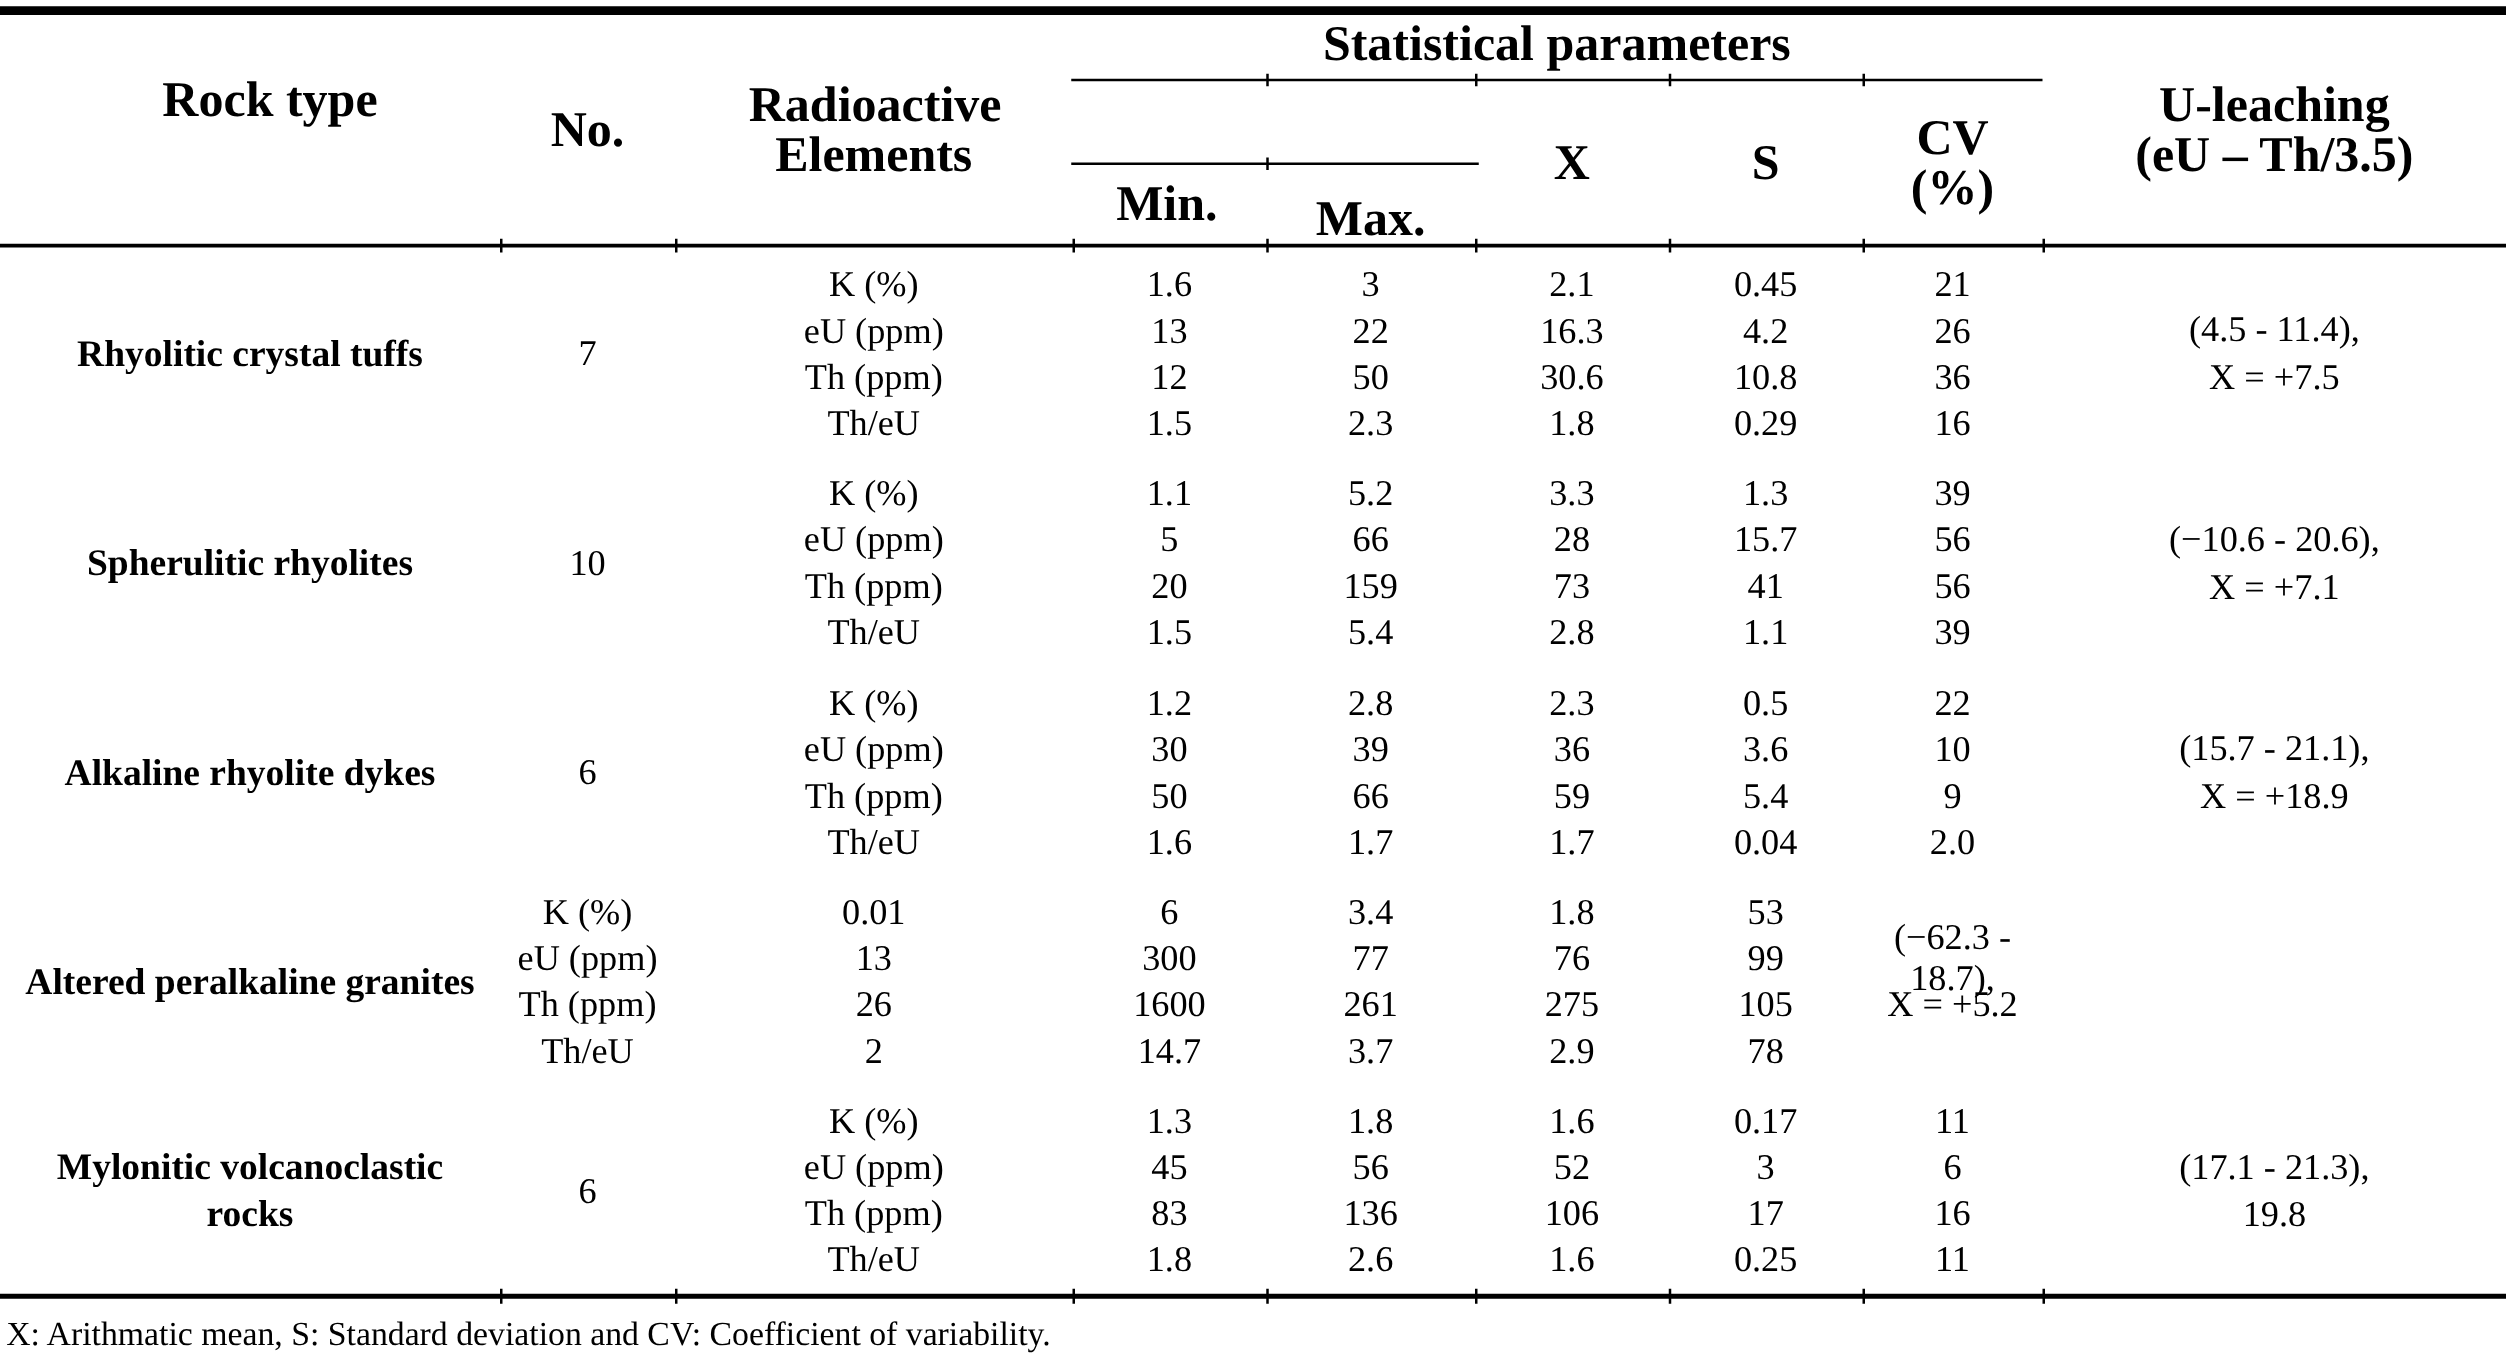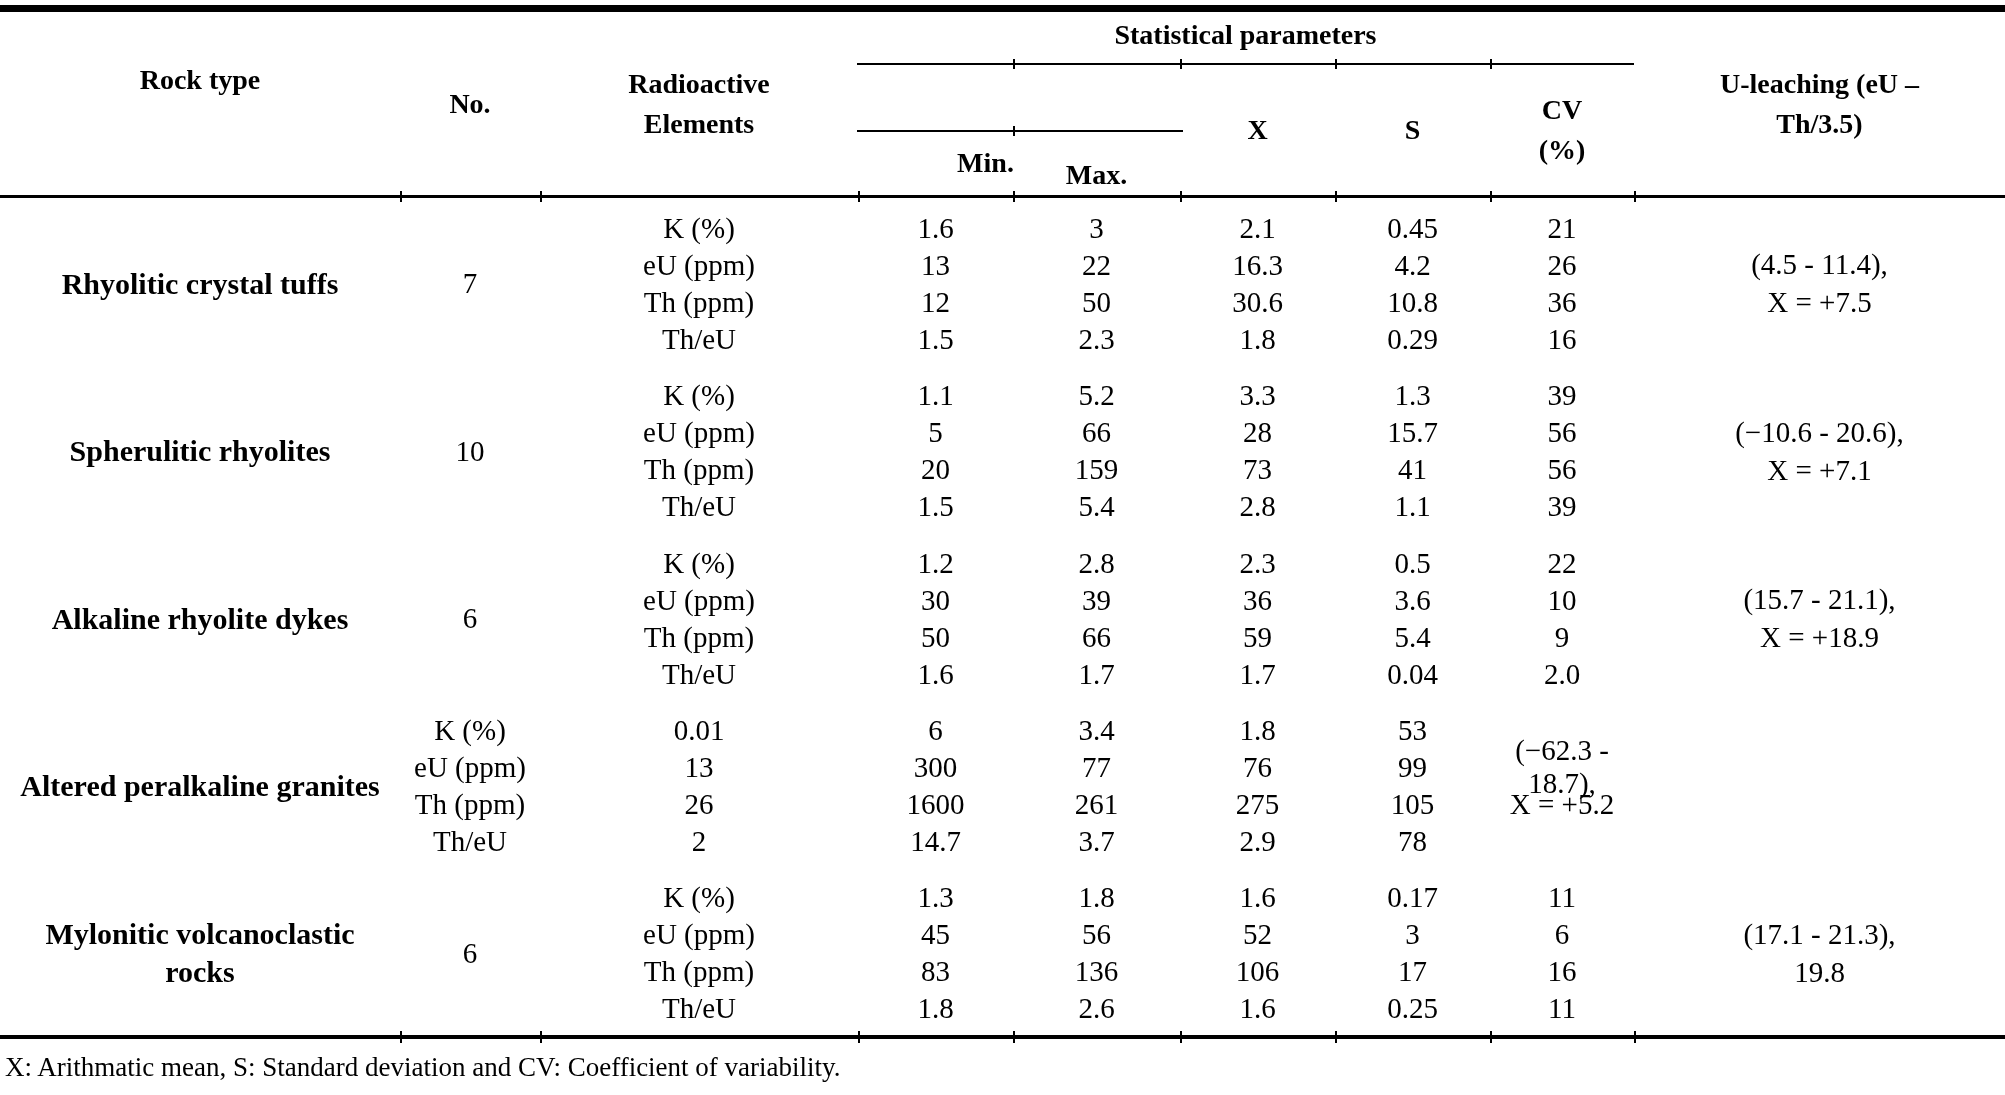--- a/index.html
+++ b/index.html
@@ -26,21 +26,21 @@
     background: #000000;
   }
   
   .hcell {
     position: absolute;
     display: flex;
     align-items: center;
     justify-content: center;
     text-align: center;
     font-weight: bold;
-    font-size: 28px;
+    font-size: 40px;
     line-height: 40px;
   }
   .hwrap-elements { max-width: 200px; text-align: center; }
   .hwrap-cv       { max-width: 70px;  }
   .hwrap-leach    { max-width: 250px; }
   
   .tbody {
     position: absolute;
     left: 0;
     top: 200px;
@@ -93,33 +93,33 @@
 <body>
 
 <div class="page">
 
   <div class="rule" style="left:0; top:5px; width:2005px; height:7px;"></div>
   <div class="rule" style="left:857px; top:63px; width:777px; height:2px;"></div>
   <div class="rule" style="left:857px; top:130px; width:326px; height:2px;"></div>
   <div class="rule" style="left:0; top:195px; width:2005px; height:3px;"></div>
   <div class="rule" style="left:0; top:1035px; width:2005px; height:4px;"></div>
 
-  <div class="hcell" style="left:0; top:12px; width:400px; height:136px;">
+  <div class="hcell" style="left:16px; top:12px; width:400px; height:136px;">
     <span>Rock type</span>
   </div>
   <div class="hcell" style="left:400px; top:12px; width:140px; height:183px;justify-content:center;">
     <span>No.</span>
   </div>
   <div class="hcell" style="left:540px; top:12px; width:318px; height:183px;">
     <span class="hwrap-elements">Radioactive Elements</span>
   </div>
   <div class="hcell" style="left:857px; top:8px; width:777px; height:54px;">
     <span>Statistical parameters</span>
   </div>
-  <div class="hcell" style="left:908px; top:131px; width:155px; height:64px;">
+  <div class="hcell" style="left:856px; top:131px; width:155px; height:64px;">
     <span>Min.</span>
   </div>
   <div class="hcell" style="left:1013px; top:143px; width:167px; height:64px;">
     <span>Max.</span>
   </div>
   <div class="hcell" style="left:1180px; top:64px; width:155px; height:131px;">
     <span>X</span>
   </div>
   <div class="hcell" style="left:1335px; top:64px; width:155px; height:131px;">
     <span>S</span>

